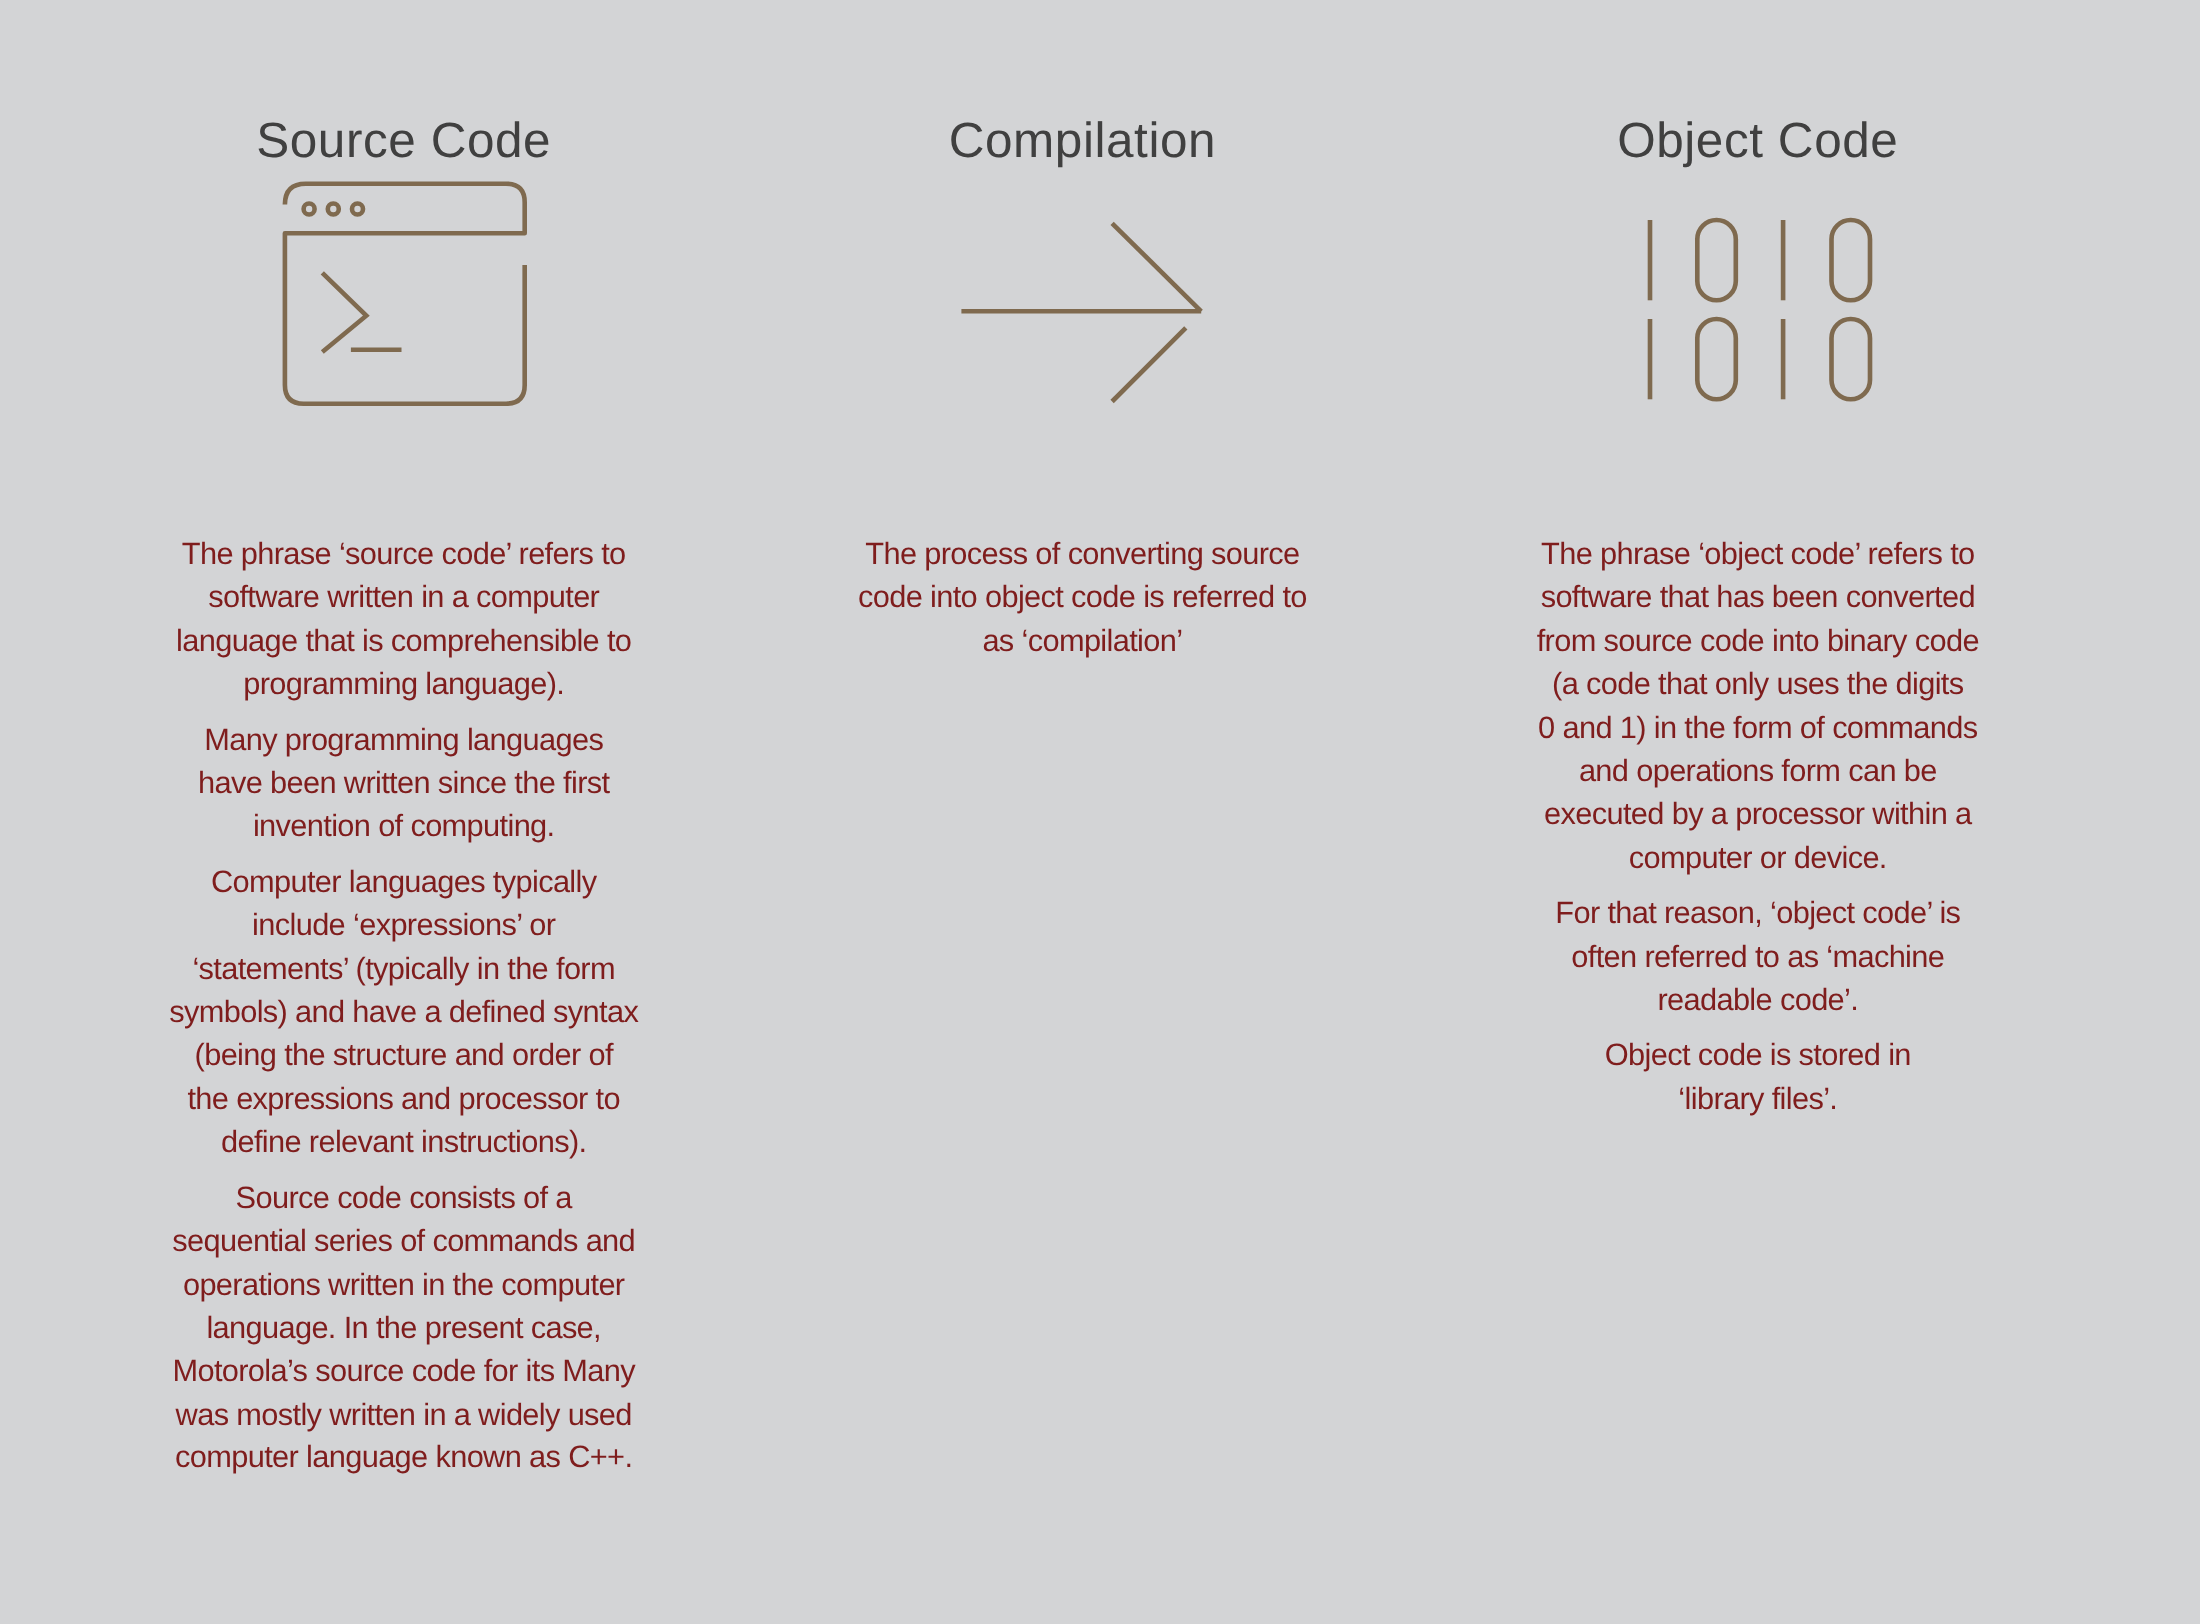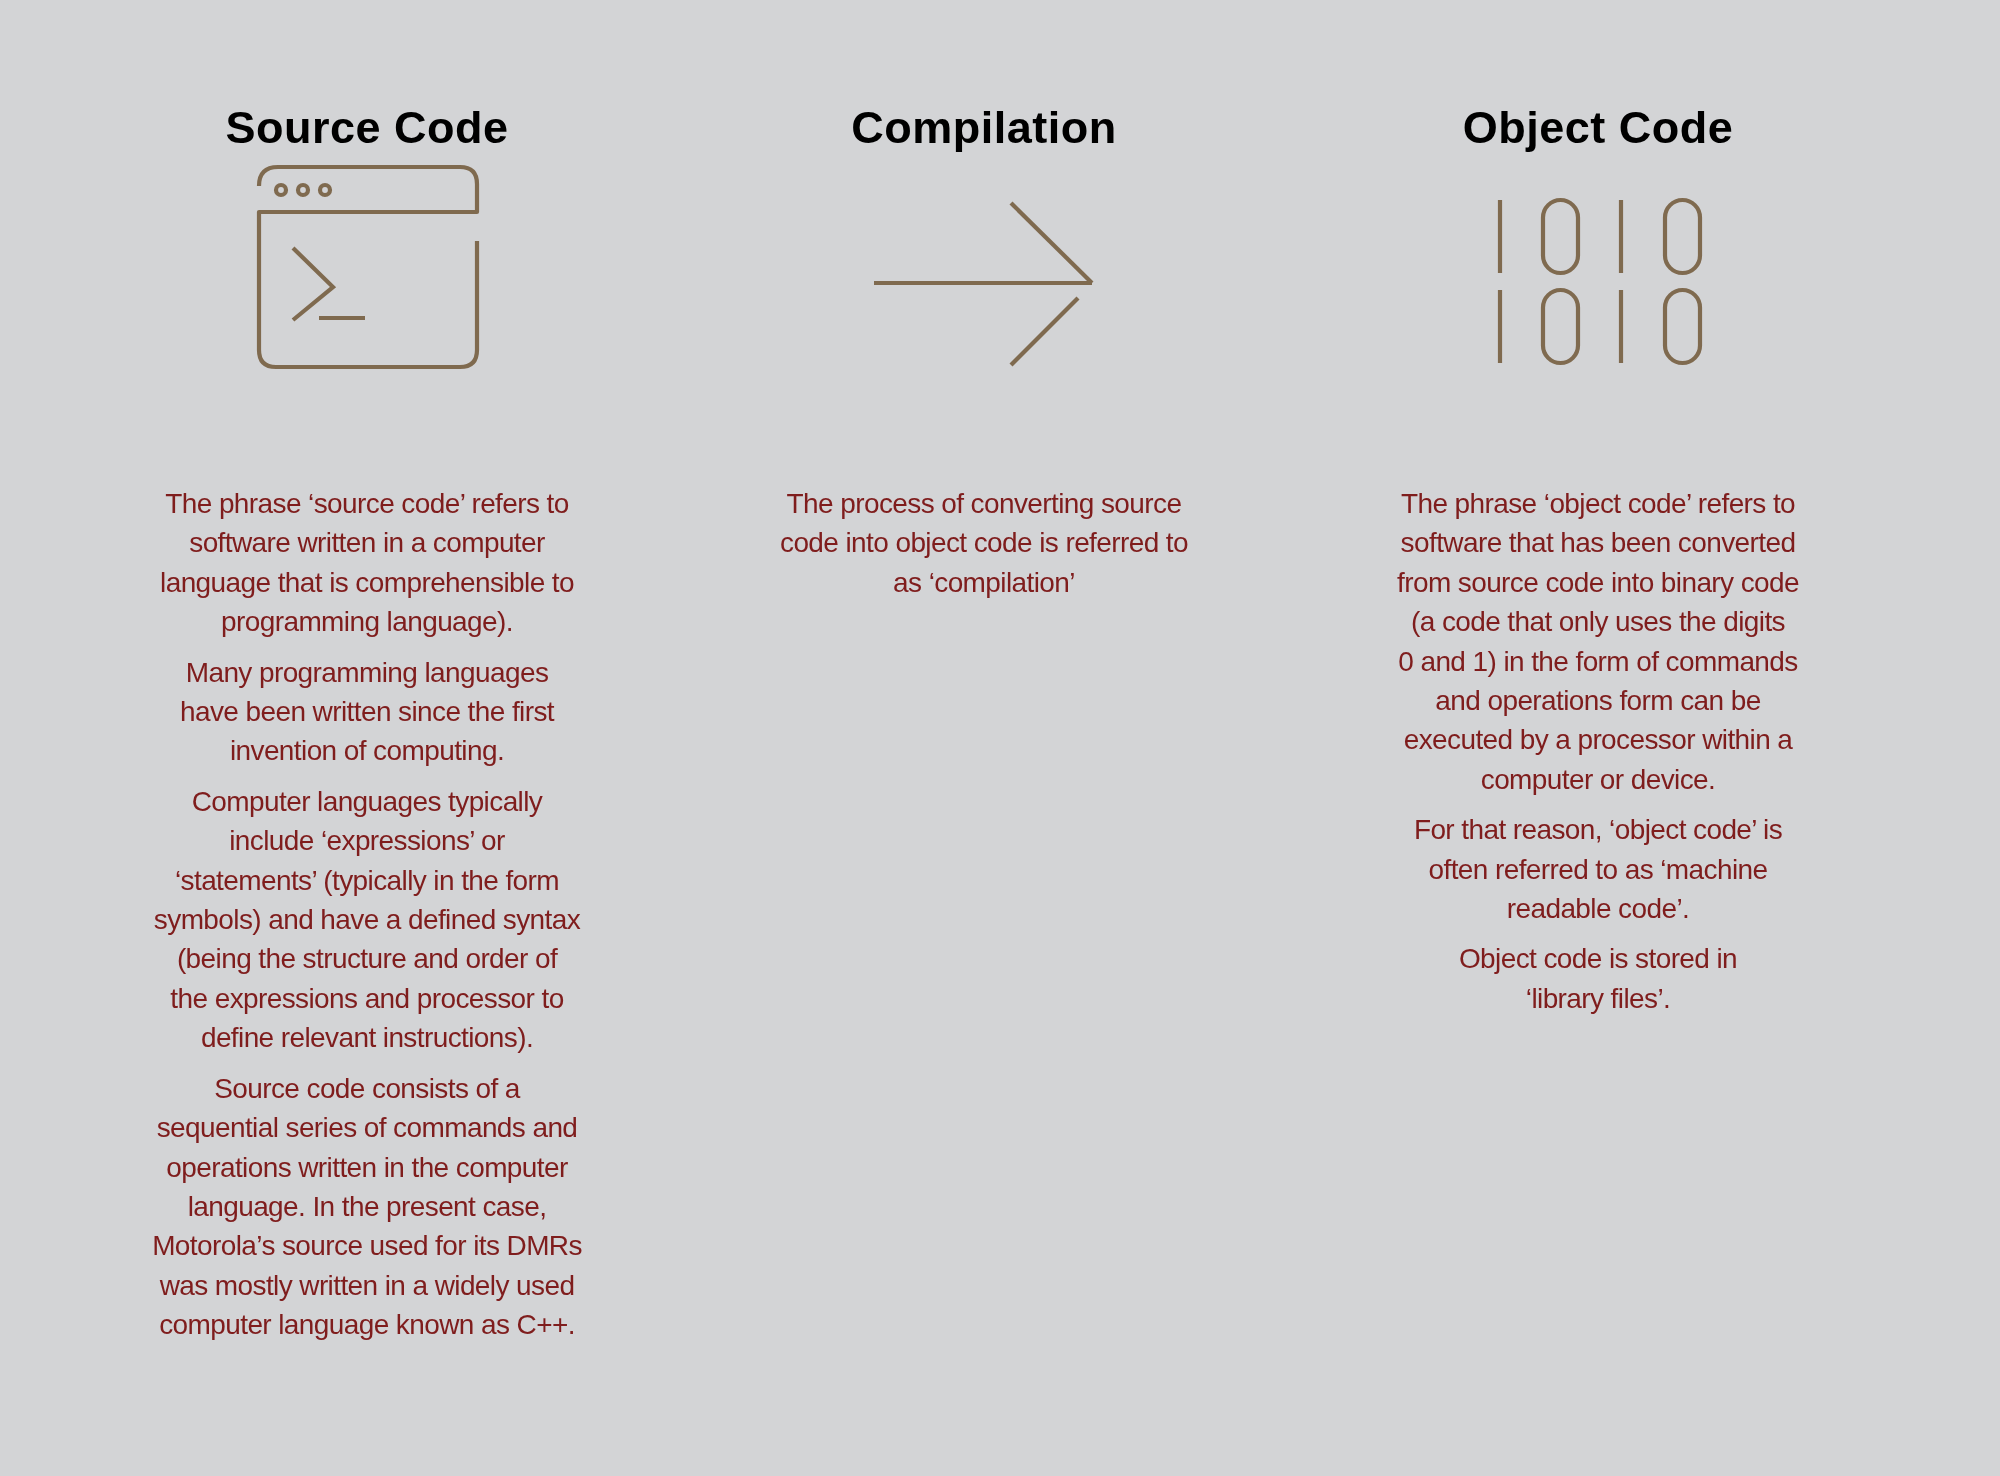--- a/index.html
+++ b/index.html
@@ -16,22 +16,22 @@
     width: 560px;
     text-align: center;
   }
   .col.c1 { left: 87px; }
   .col.c2 { left: 704px; }
   .col.c3 { left: 1318px; }
   .title {
     position: absolute;
     top: 64px; left: 0; width: 560px;
     font-size: 45px;
-    font-weight: bold;
-    color: #000000;
+    font-weight: normal;
+    color: #404040;
     letter-spacing: 0.5px;
     line-height: 54px;
     white-space: nowrap;
   }
   .icon {
     position: absolute;
     top: 150px; left: 0; width: 560px; height: 230px;
   }
   .icon svg { display: block; width: 560px; height: 230px; }
   .body {
@@ -80,21 +80,21 @@
       <span class="line">symbols) and have a defined syntax</span>
       <span class="line">(being the structure and order of</span>
       <span class="line">the expressions and processor to</span>
       <span class="line">define relevant instructions).</span>
     </p>
     <p class="para">
       <span class="line">Source code consists of a</span>
       <span class="line">sequential series of commands and</span>
       <span class="line">operations written in the computer</span>
       <span class="line">language. In the present case,</span>
-      <span class="line">Motorola’s source used for its DMRs</span>
+      <span class="line">Motorola’s source code for its Many</span>
       <span class="line">was mostly written in a widely used</span>
       <span class="line">computer language known as C++.</span>
     </p>
   </div>
 </section>
 
 <section class="col c2">
   <h2 class="title">Compilation</h2>
   <div class="icon">
     <svg viewBox="704 150 560 230" fill="none" stroke="#7f6a4f" stroke-width="4.2" stroke-linecap="butt">

